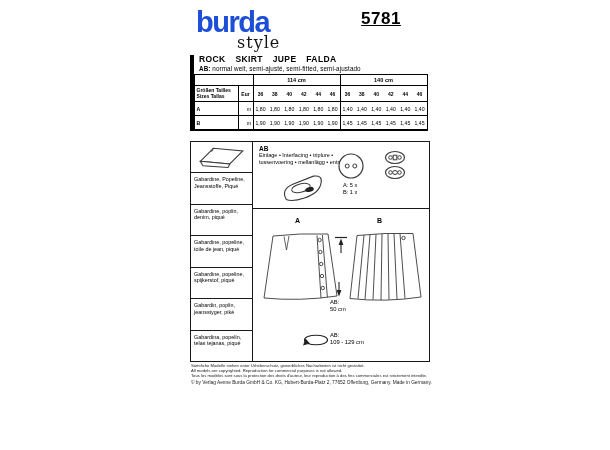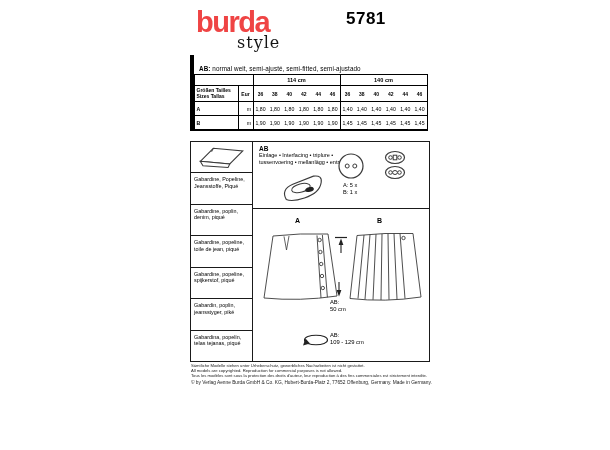--- a/index.html
+++ b/index.html
@@ -3,25 +3,25 @@
 <meta charset="utf-8">
 <style>
   html,body{margin:0;padding:0;}
   body{background:#ffffff;width:610px;height:450px;overflow:hidden;
        font-family:"Liberation Sans",sans-serif;color:#000;}
   .page{position:relative;width:610px;height:450px;background:#fff;}
 
   
   .logo{position:absolute;left:196px;top:6px;width:110px;height:44px;}
   .logo-burda{position:absolute;left:0;top:0;font-size:29px;font-weight:bold;
-              letter-spacing:-1.5px;color:#ef4444;font-family:"Liberation Sans",sans-serif;}
+              letter-spacing:-1.5px;color:#1d4ed8;font-family:"Liberation Sans",sans-serif;}
   .logo-style{position:absolute;left:41px;top:27px;font-size:16px;letter-spacing:1px;
               color:#141414;font-family:"DejaVu Serif",serif;}
-  .pattern-number{position:absolute;left:346px;top:9px;width:70px;text-align:left;
-                  font-size:17px;font-weight:bold;letter-spacing:.5px;}
+  .pattern-number{position:absolute;left:346px;top:9px;width:70px;text-align:center;
+                  font-size:17px;font-weight:bold;letter-spacing:.5px;text-decoration:underline;}
 
   
   .title-bar{position:absolute;left:190px;top:55px;width:3.5px;height:76px;background:#000;}
   .garment-title{position:absolute;left:199px;top:54px;font-size:8.5px;font-weight:bold;
                  letter-spacing:.4px;word-spacing:7px;}
   .fit-line{position:absolute;left:199px;top:65px;font-size:6.3px;letter-spacing:.1px;}
   .fit-line b{font-weight:bold;}
 
   
   .fab-table{position:absolute;left:193.5px;top:74px;width:234px;border-collapse:collapse;
@@ -80,20 +80,21 @@
 
 <div class="page">
 
   <div class="logo">
     <span class="logo-burda">burda</span>
     <span class="logo-style">style</span>
   </div>
   <div class="pattern-number">5781</div>
 
   <div class="title-bar"></div>
+  <div class="garment-title">ROCK SKIRT JUPE FALDA</div>
   <div class="fit-line">
     <b>AB:</b>
     <span>normal weit, semi-ajusté, semi-fitted, semi-ajustado</span>
   </div>
 
   <table class="fab-table">
     <colgroup>
       <col class="col-lab">
         <col class="col-eur">
       <col>

